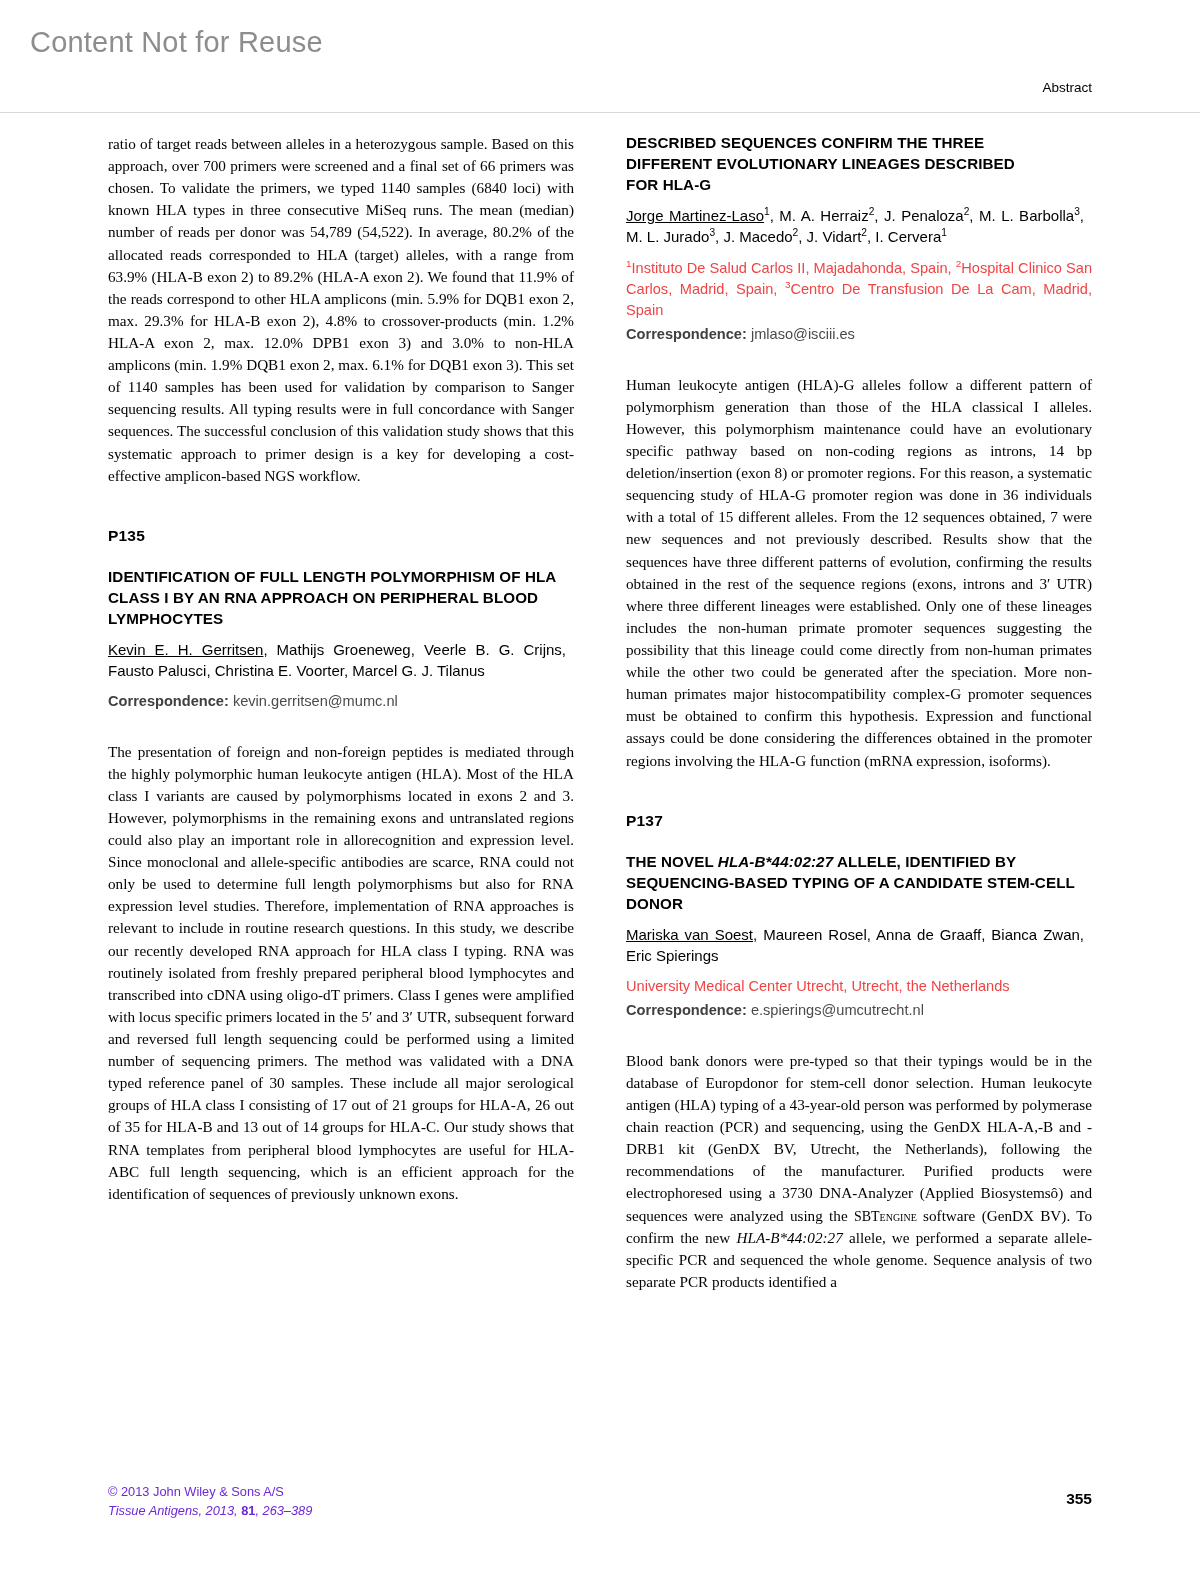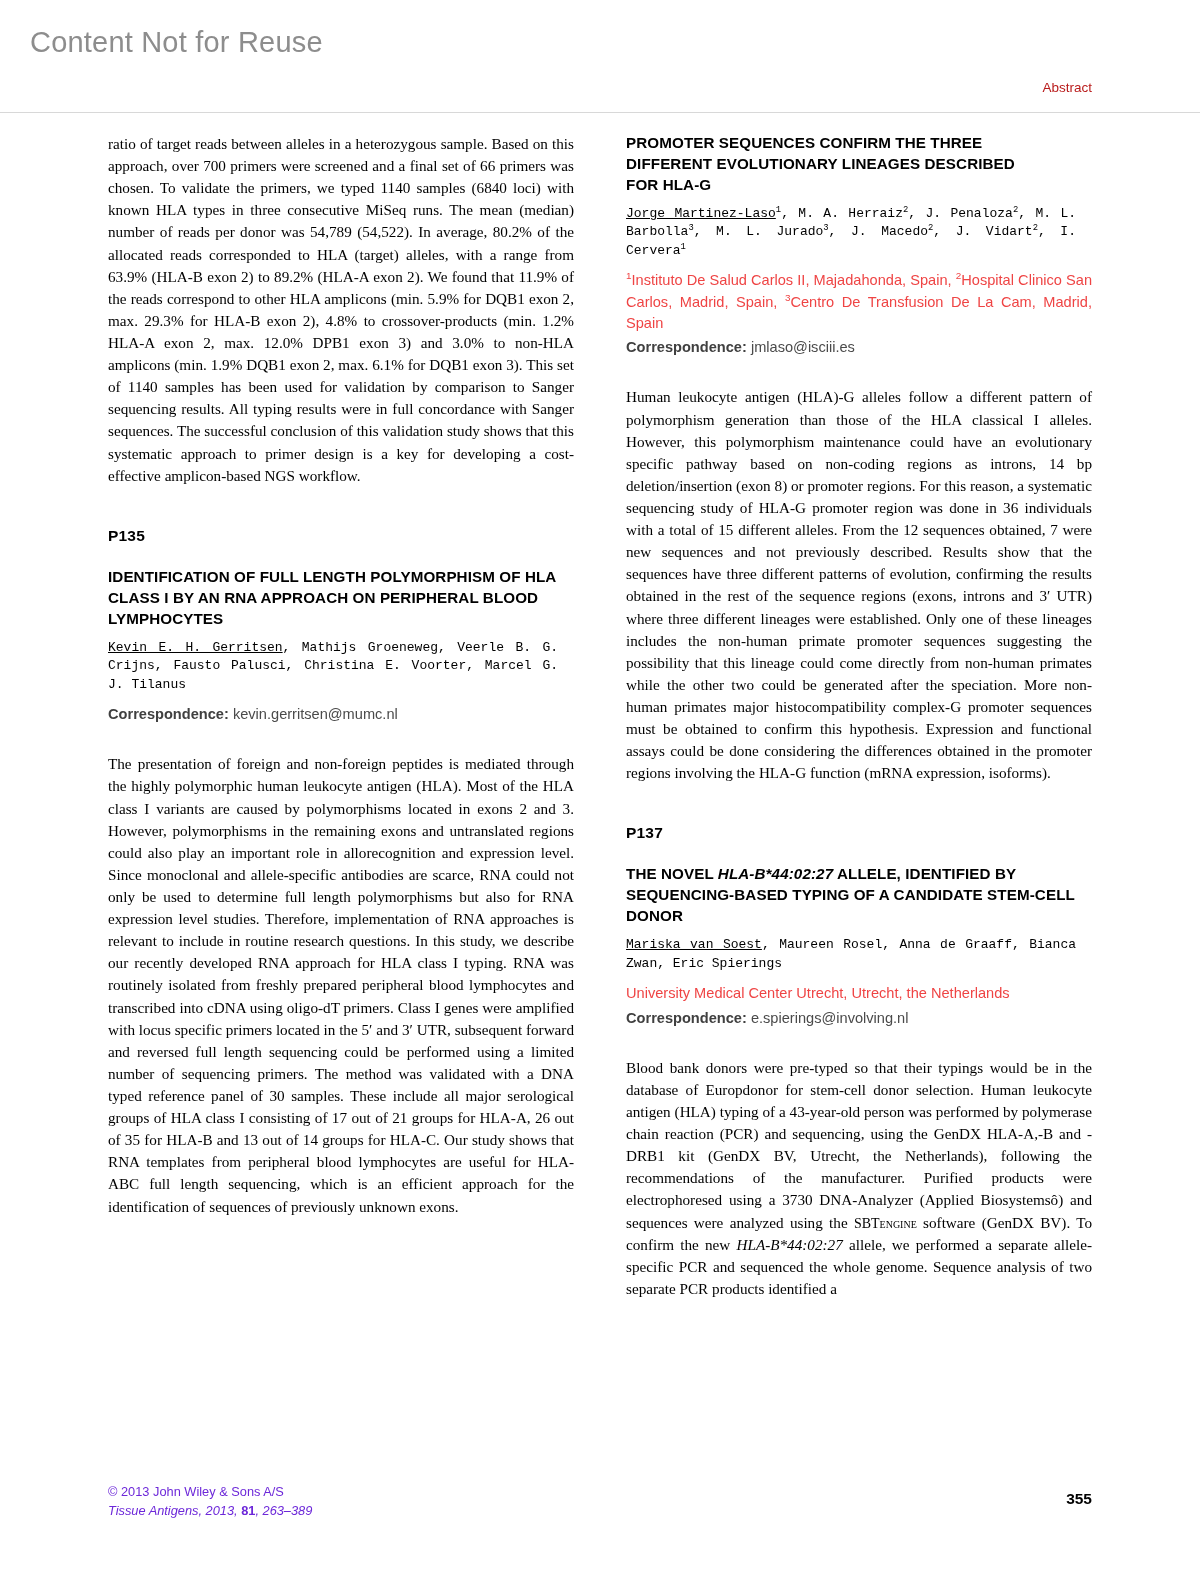--- a/index.html
+++ b/index.html
@@ -30,21 +30,21 @@
     color: #8d8d8d;
     letter-spacing: 0.2px;
     font-weight: 400;
   }
   .running-head {
     position: absolute;
     right: 108px;
     top: 80px;
     font-family: "Liberation Sans", sans-serif;
     font-size: 13.5px;
-    color: #b91c1c;
+    color: #000000;
     margin-left: 19px;
   }
   .rule {
     position: absolute;
     left: 0;
     top: 112px;
     width: 1200px;
     height: 1px;
     background: #d8d8d8;
   }
@@ -79,24 +79,24 @@
     font-weight: bold;
     font-size: 15.2px;
     line-height: 1.38;
     margin: 0 0 9px 0;
     letter-spacing: 0.1px;
   }
   .abs-title .ital {
     font-style: italic;
   }
   .authors {
-    font-family: Liberation Mono, monospace;
-    font-size: 13px;
+    font-family: Liberation Sans, sans-serif;
+    font-size: 15px;
     line-height: 1.42;
-    margin: 0 16px 10px 0;
+    margin: 0 8px 10px 0;
     text-align: justify;
   }
   .authors .first {
     text-decoration: underline;
   }
   sup {
     font-size: 0.68em;
     vertical-align: super;
     line-height: 0;
   }
@@ -183,21 +183,21 @@
       <div class="gap-28"></div>
 
       <p class="body">The presentation of foreign and non-foreign peptides is mediated through the highly polymorphic human leukocyte antigen (HLA). Most of the HLA class I variants are caused by polymorphisms located in exons 2 and 3. However, polymorphisms in the remaining exons and untranslated regions could also play an important role in allorecognition and expression level. Since monoclonal and allele-specific antibodies are scarce, RNA could not only be used to determine full length polymorphisms but also for RNA expression level studies. Therefore, implementation of RNA approaches is relevant to include in routine research questions. In this study, we describe our recently developed RNA approach for HLA class I typing. RNA was routinely isolated from freshly prepared peripheral blood lymphocytes and transcribed into cDNA using oligo-dT primers. Class I genes were amplified with locus specific primers located in the 5′ and 3′ UTR, subsequent forward and reversed full length sequencing could be performed using a limited number of sequencing primers. The method was validated with a DNA typed reference panel of 30 samples. These include all major serological groups of HLA class I consisting of 17 out of 21 groups for HLA-A, 26 out of 35 for HLA-B and 13 out of 14 groups for HLA-C. Our study shows that RNA templates from peripheral blood lymphocytes are useful for HLA-ABC full length sequencing, which is an efficient approach for the identification of sequences of previously unknown exons.</p>
 
     </div>
 
     <div class="col">
 
 
       <div class="abs-title">
-        <span>PROMOTER SEQUENCES CONFIRM THE THREE</span><br>
+        <span>DESCRIBED SEQUENCES CONFIRM THE THREE</span><br>
         <span>DIFFERENT EVOLUTIONARY LINEAGES DESCRIBED</span><br>
         <span>FOR HLA-G</span>
       </div>
 
       <p class="authors"><span class="first">Jorge Martinez-Laso</span><sup>1</sup><span>, M. A. Herraiz<sup>2</sup>, J. Penaloza<sup>2</sup>, M. L. Barbolla<sup>3</sup>, M. L. Jurado<sup>3</sup>, J. Macedo<sup>2</sup>, J. Vidart<sup>2</sup>, I. Cervera<sup>1</sup></span></p>
 
       <p class="affil"><sup>1</sup>Instituto De Salud Carlos II, Majadahonda, Spain, <sup>2</sup>Hospital Clinico San Carlos, Madrid, Spain, <sup>3</sup>Centro De Transfusion De La Cam, Madrid, Spain</p>
 
       <p class="corr"><b>Correspondence:</b> <span>jmlaso@isciii.es</span></p>
 
@@ -208,21 +208,21 @@
       <div class="gap-40"></div>
 
       <div class="abs-label">P137</div>
 
       <div class="abs-title">THE NOVEL <span class="ital">HLA-B*44:02:27</span> ALLELE, IDENTIFIED BY SEQUENCING-BASED TYPING OF A CANDIDATE STEM-CELL DONOR</div>
 
       <p class="authors"><span class="first">Mariska van Soest</span><span>, Maureen Rosel, Anna de Graaff, Bianca Zwan, Eric Spierings</span></p>
 
       <p class="affil">University Medical Center Utrecht, Utrecht, the Netherlands</p>
 
-      <p class="corr"><b>Correspondence:</b> <span>e.spierings@involving.nl</span></p>
+      <p class="corr"><b>Correspondence:</b> <span>e.spierings@umcutrecht.nl</span></p>
 
       <div class="gap-28"></div>
 
       <p class="body">Blood bank donors were pre-typed so that their typings would be in the database of Europdonor for stem-cell donor selection. Human leukocyte antigen (HLA) typing of a 43-year-old person was performed by polymerase chain reaction (PCR) and sequencing, using the GenDX HLA-A,-B and -DRB1 kit (GenDX BV, Utrecht, the Netherlands), following the recommendations of the manufacturer. Purified products were electrophoresed using a 3730 DNA-Analyzer (Applied Biosystemsô) and sequences were analyzed using the <span class="smallcaps">SBTengine</span> software (GenDX BV). To confirm the new <span class="ital">HLA-B*44:02:27</span> allele, we performed a separate allele-specific PCR and sequenced the whole genome. Sequence analysis of two separate PCR products identified a</p>
 
     </div>
   </div>
 
   <div class="footer">
     <div class="line1">© 2013 John Wiley &amp; Sons A/S</div>

